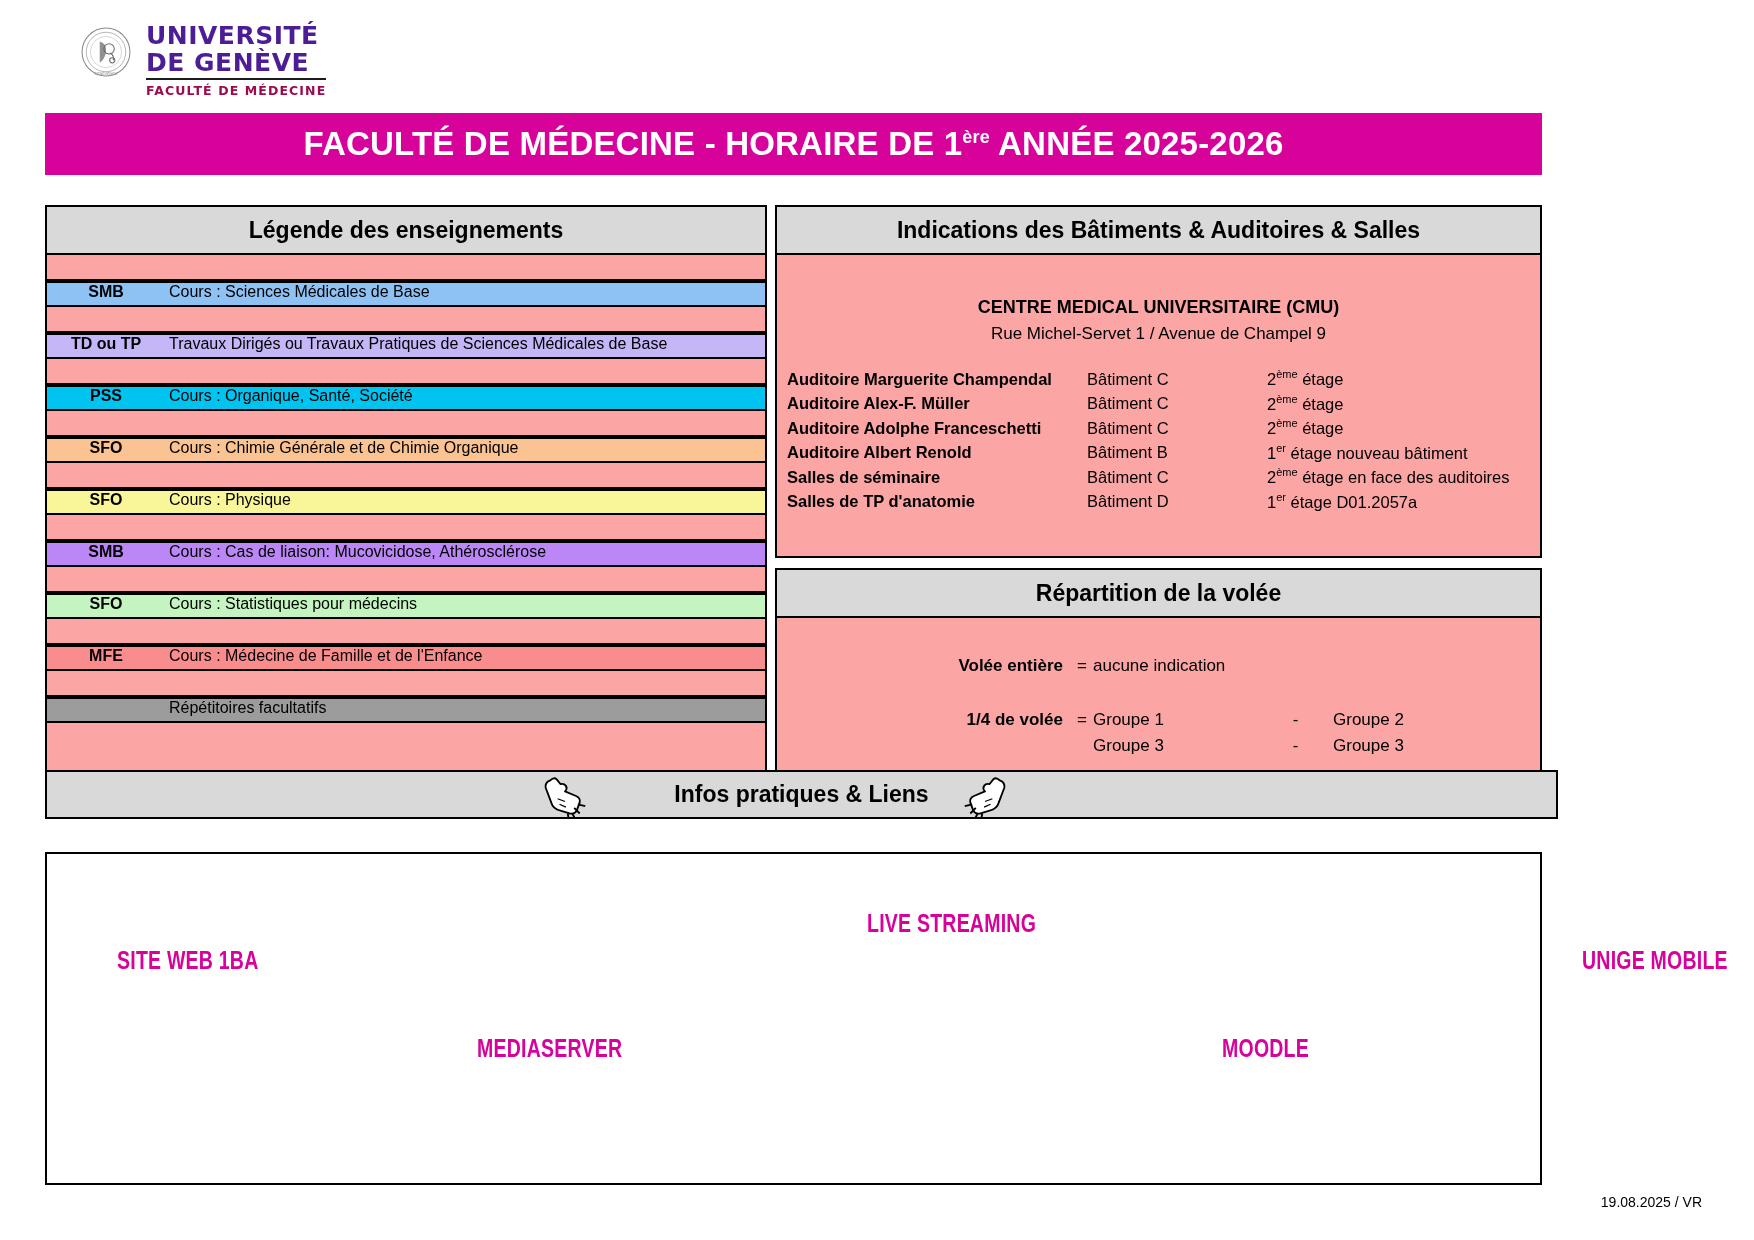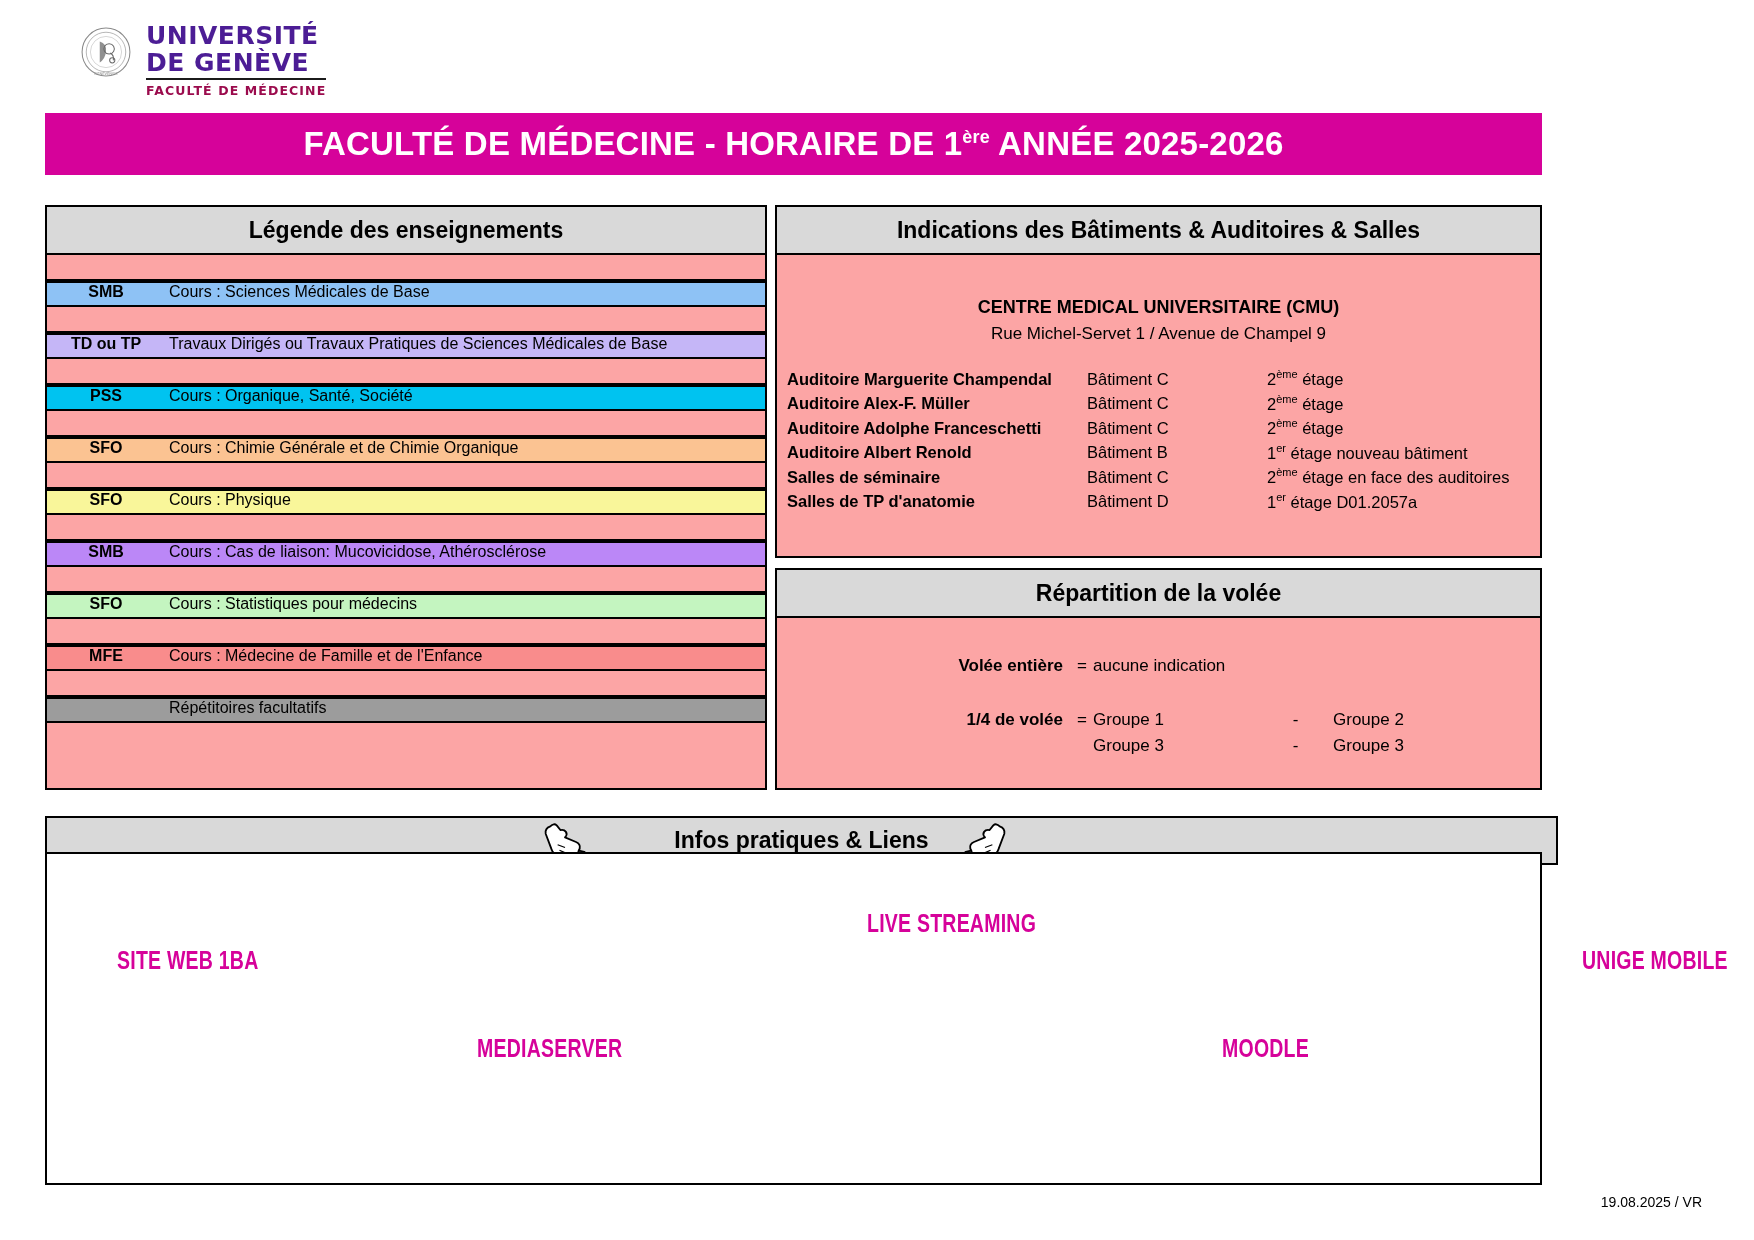--- a/index.html
+++ b/index.html
@@ -147,21 +147,21 @@
   }
   .rep-label { font-weight: bold; width: 300px; text-align: right; padding-right: 14px; }
   .rep-eq { width: 16px; }
   .rep-g1 { width: 165px; }
   .rep-dash { width: 75px; text-align: center; }
   .rep-g2 { }
 
   
   #infos-head {
     position: absolute;
-    left: 45px; top: 816px;
+    left: 45px; top: 770px;
     width: 1513px; height: 49px;
     background: #d9d9d9;
     border: 2px solid #000;
     display: flex;
     align-items: center;
     justify-content: center;
     position: absolute;
   }
   #infos-head .infos-title {
     font-weight: bold;

